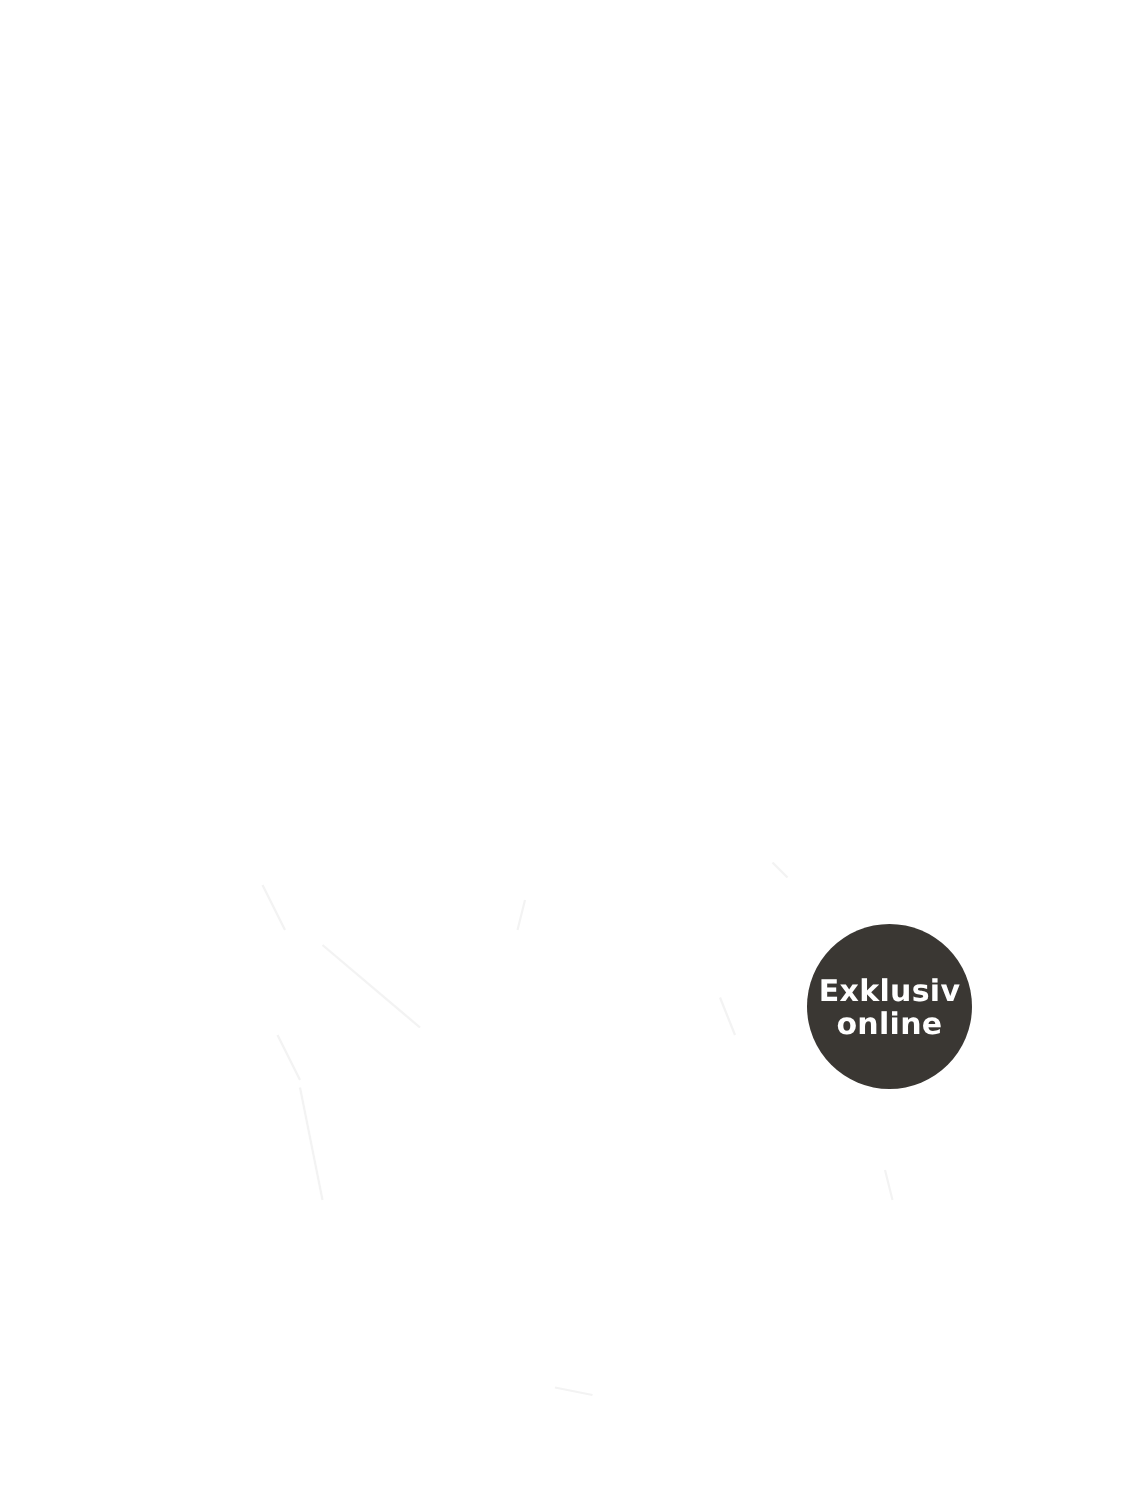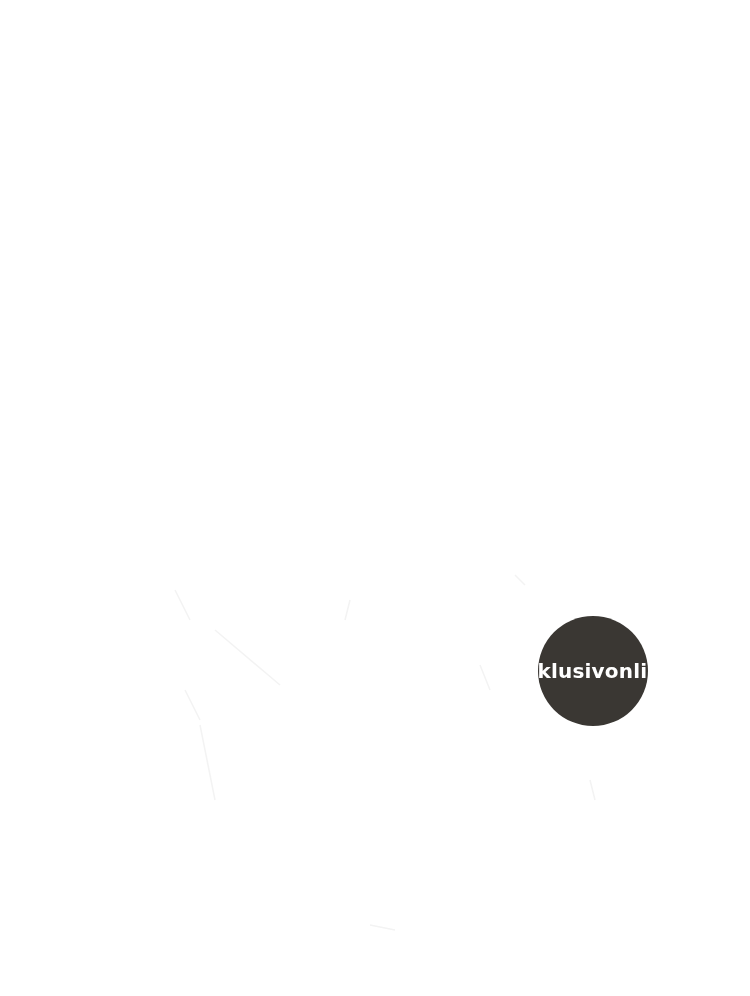--- a/index.html
+++ b/index.html
@@ -29,21 +29,21 @@
   .badge {
     position: absolute;
     left: 538px;
     top: 616px;
     width: 110px;
     height: 110px;
     border-radius: 50%;
     background: #3a3733;
     color: #ffffff;
     display: flex;
-    flex-direction: row;
+    flex-direction: column;
     align-items: center;
     justify-content: center;
     text-align: center;
     font-weight: bold;
     font-size: 20px;
     line-height: 22px;
     letter-spacing: 0.2px;
   }
   .badge span { display: block; }
 </style>

